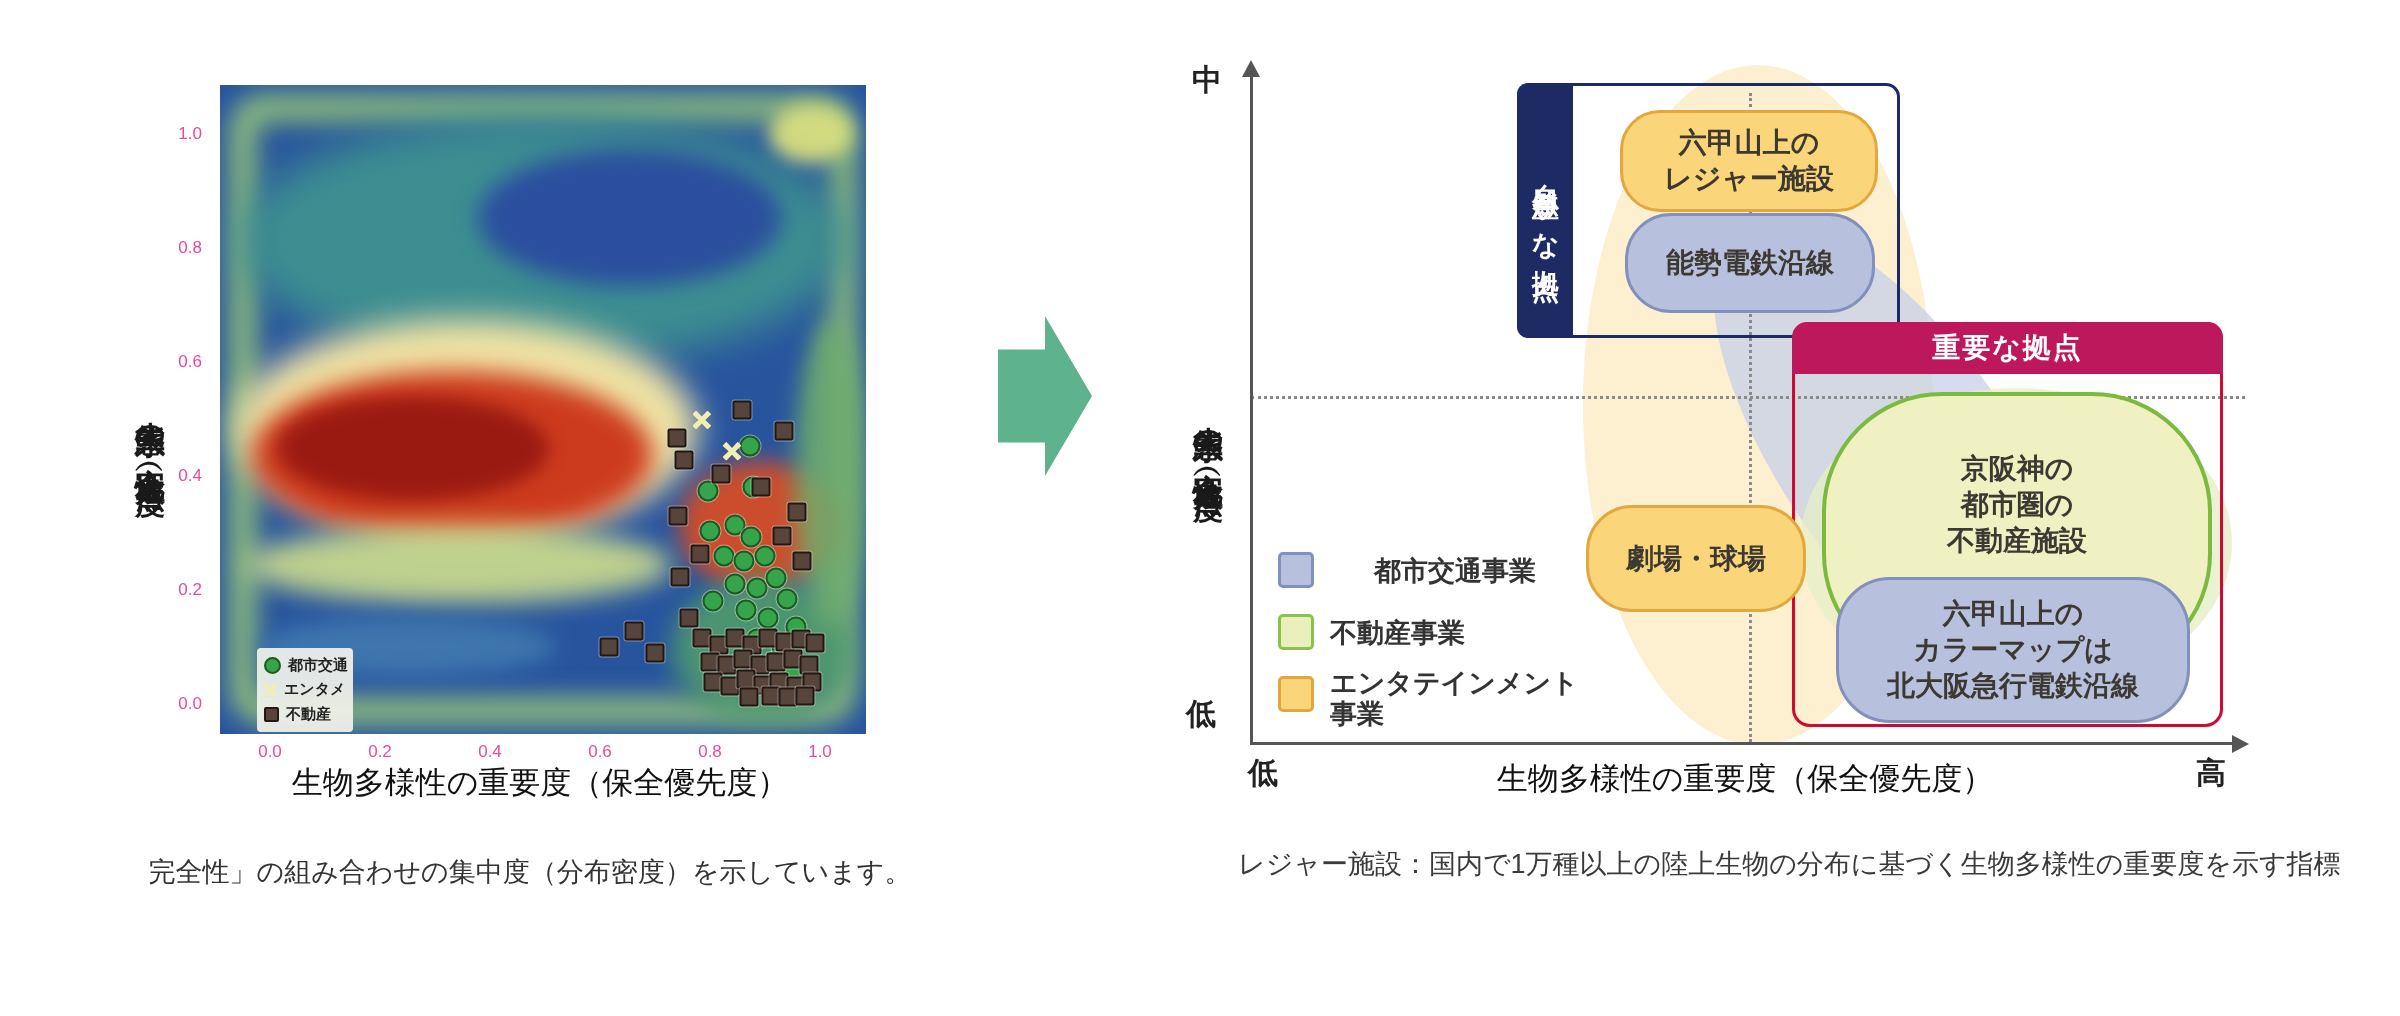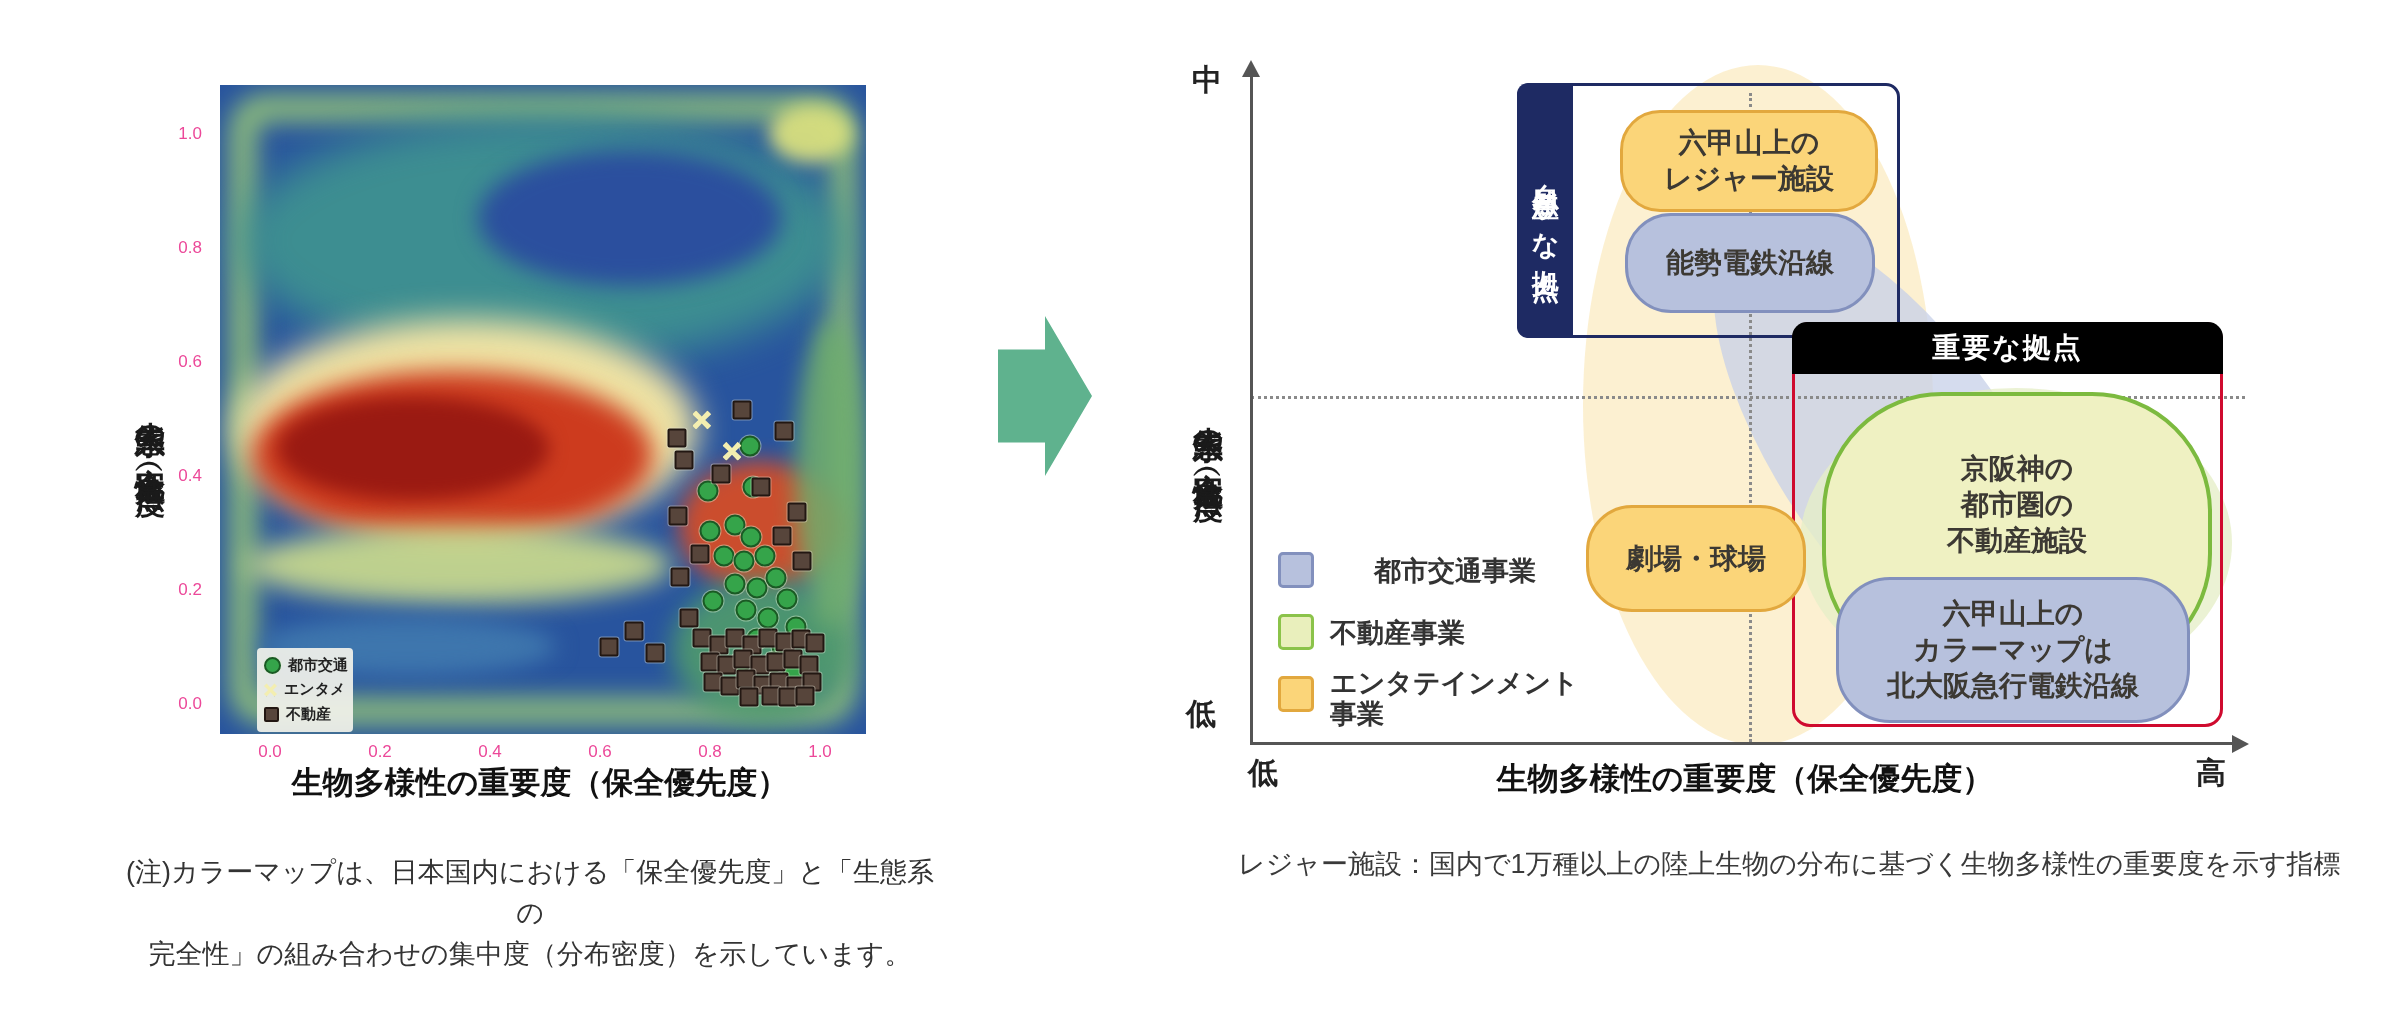--- a/index.html
+++ b/index.html
@@ -22,21 +22,21 @@
   .hm-hot{left:71%;top:58%;width:25%;height:20%;background:#d44d28;filter:blur(11px);opacity:.95;}
   .hm-lowgreen{left:4%;top:68%;width:66%;height:12%;background:#cede8d;filter:blur(13px);opacity:.9;}
   .hm-streak{left:6%;top:82%;width:46%;height:9%;background:#3e76ad;filter:blur(11px);}
   .hm-brgreen{left:70%;top:76%;width:28%;height:22%;background:#4f9a6d;filter:blur(13px);opacity:.92;}
   .hm-rband{left:89%;top:36%;width:11%;height:48%;background:#6fae6d;filter:blur(11px);opacity:.85;}
   .hm-tyellow{left:85%;top:3%;width:13%;height:9%;background:#d9e07e;filter:blur(9px);opacity:.95;}
 
   .tick{position:absolute;font-size:17px;color:#ec4899;}
   .ytick{width:44px;text-align:right;}
   .xtick{width:50px;text-align:center;}
-  .axis-title-x{font-weight:700;font-size:31px;color:#111;text-align:center;}
+  .axis-title-x{font-weight:400;font-size:31px;color:#111;text-align:center;}
   .note{font-size:27px;line-height:41px;color:#333;text-align:center;}
 
   .marker{position:absolute;transform:translate(-50%,50%);}
   .m-circle{width:17px;height:17px;border-radius:50%;background:#35a44a;border:2px solid #1a5a24;
             box-shadow:0 0 0 1px rgba(225,240,210,.45);}
   .m-square{width:15px;height:15px;border-radius:2px;background:#57453b;border:2px solid #221712;
             box-shadow:0 0 0 1px rgba(235,235,220,.4);}
   .m-x{width:19px;height:19px;background:#f3eeb0;filter:drop-shadow(0 0 1.5px #3c3a18);
        clip-path:polygon(20% 0,50% 32%,80% 0,100% 20%,68% 50%,100% 80%,80% 100%,50% 68%,20% 100%,0 80%,32% 50%,0 20%);}
   .legend-box{left:257px;top:648px;width:96px;height:84px;background:rgba(242,242,234,.92);
@@ -69,21 +69,21 @@
   .blob-halo{left:1800px;top:388px;width:432px;height:310px;background:rgba(230,238,200,.78);}
 
   .nature-box{left:1517px;top:83px;width:383px;height:255px;border:3.5px solid #1e2a63;
               border-radius:14px;box-sizing:border-box;}
   .nature-bar{left:1517px;top:83px;width:56px;height:255px;background:#1e2a63;
               border-radius:11px 0 0 11px;display:flex;align-items:center;justify-content:center;}
   .nature-title{writing-mode:vertical-rl;text-orientation:upright;color:#fff;font-weight:700;
                 font-size:27px;letter-spacing:5px;line-height:1;}
   .imp-box{left:1792px;top:322px;width:431px;height:405px;border:3.5px solid #cf0a2e;
            border-radius:18px;box-sizing:border-box;}
-  .imp-header{left:1792px;top:322px;width:431px;height:52px;background:#000000;
+  .imp-header{left:1792px;top:322px;width:431px;height:52px;background:#be185d;
               border-radius:15px 15px 0 0;display:flex;align-items:center;justify-content:center;
               color:#fff;font-weight:700;font-size:28px;letter-spacing:2px;}
 
   .bubble{position:absolute;display:flex;flex-direction:column;align-items:center;justify-content:center;
           box-sizing:border-box;text-align:center;color:#3c3933;font-weight:600;}
   .bubble .bl{font-size:28px;line-height:36px;}
   .b-yellow{background:#fbd579;border:3px solid #e2a83e;}
   .b-blue{background:#b7c1dd;border:3px solid #8290bd;}
   .b-rokko{left:1620px;top:110px;width:258px;height:102px;border-radius:40px;}
   .b-nose{left:1625px;top:213px;width:250px;height:100px;border-radius:46px;}
@@ -210,21 +210,20 @@
       <span class="marker m-x mini"></span>
       <span class="lbl">エンタメ</span>
     </div>
     <div class="lrow">
       <span class="marker m-square mini"></span>
       <span class="lbl">不動産</span>
     </div>
   </div>
 
   <div class="abs note" style="left:120px;top:852px;width:820px;">
-    <div>(注)カラーマップは、日本国内における「保全優先度」と「生態系の</div>
     <div>完全性」の組み合わせの集中度（分布密度）を示しています。</div>
   </div>
 
   <div class="abs big-arrow" style="background: rgb(95, 178, 142);"></div>
 
   <div class="blob blob-capsule"></div>
   <div class="blob blob-blue"></div>
   <div class="blob blob-halo"></div>
 
   <div class="abs dotted-h" style="left:1251px;top:396px;width:994px;"></div>

